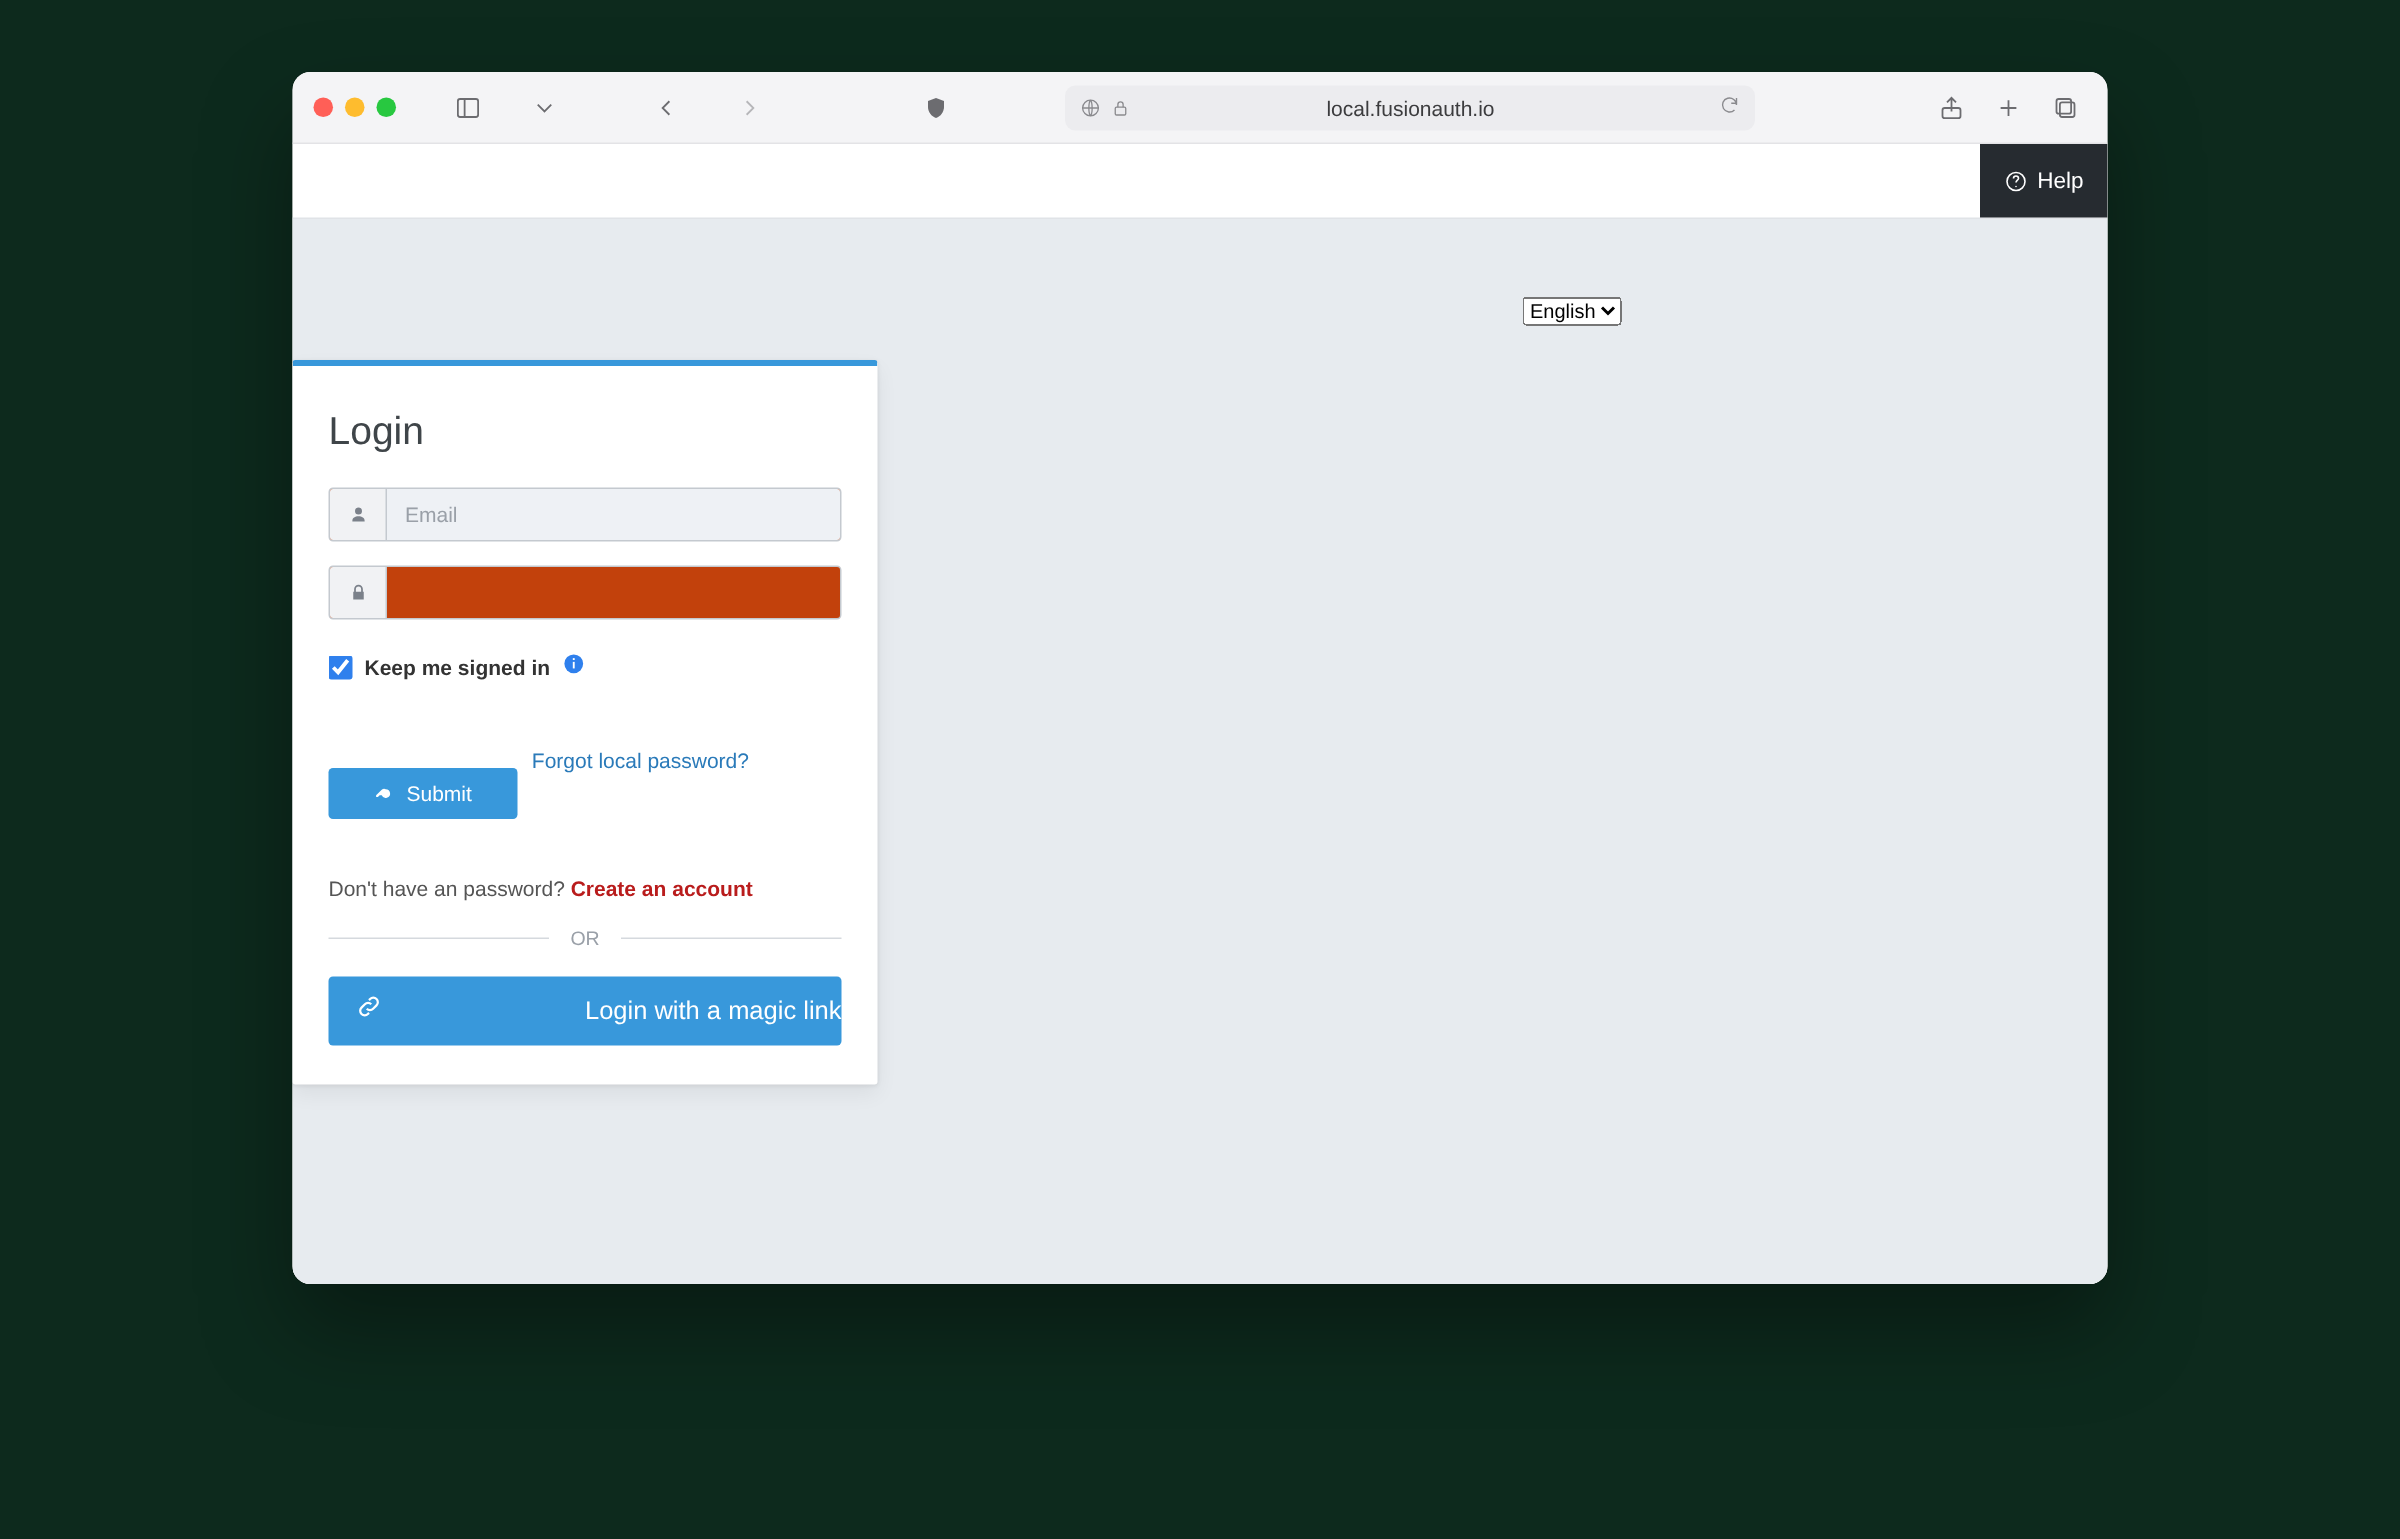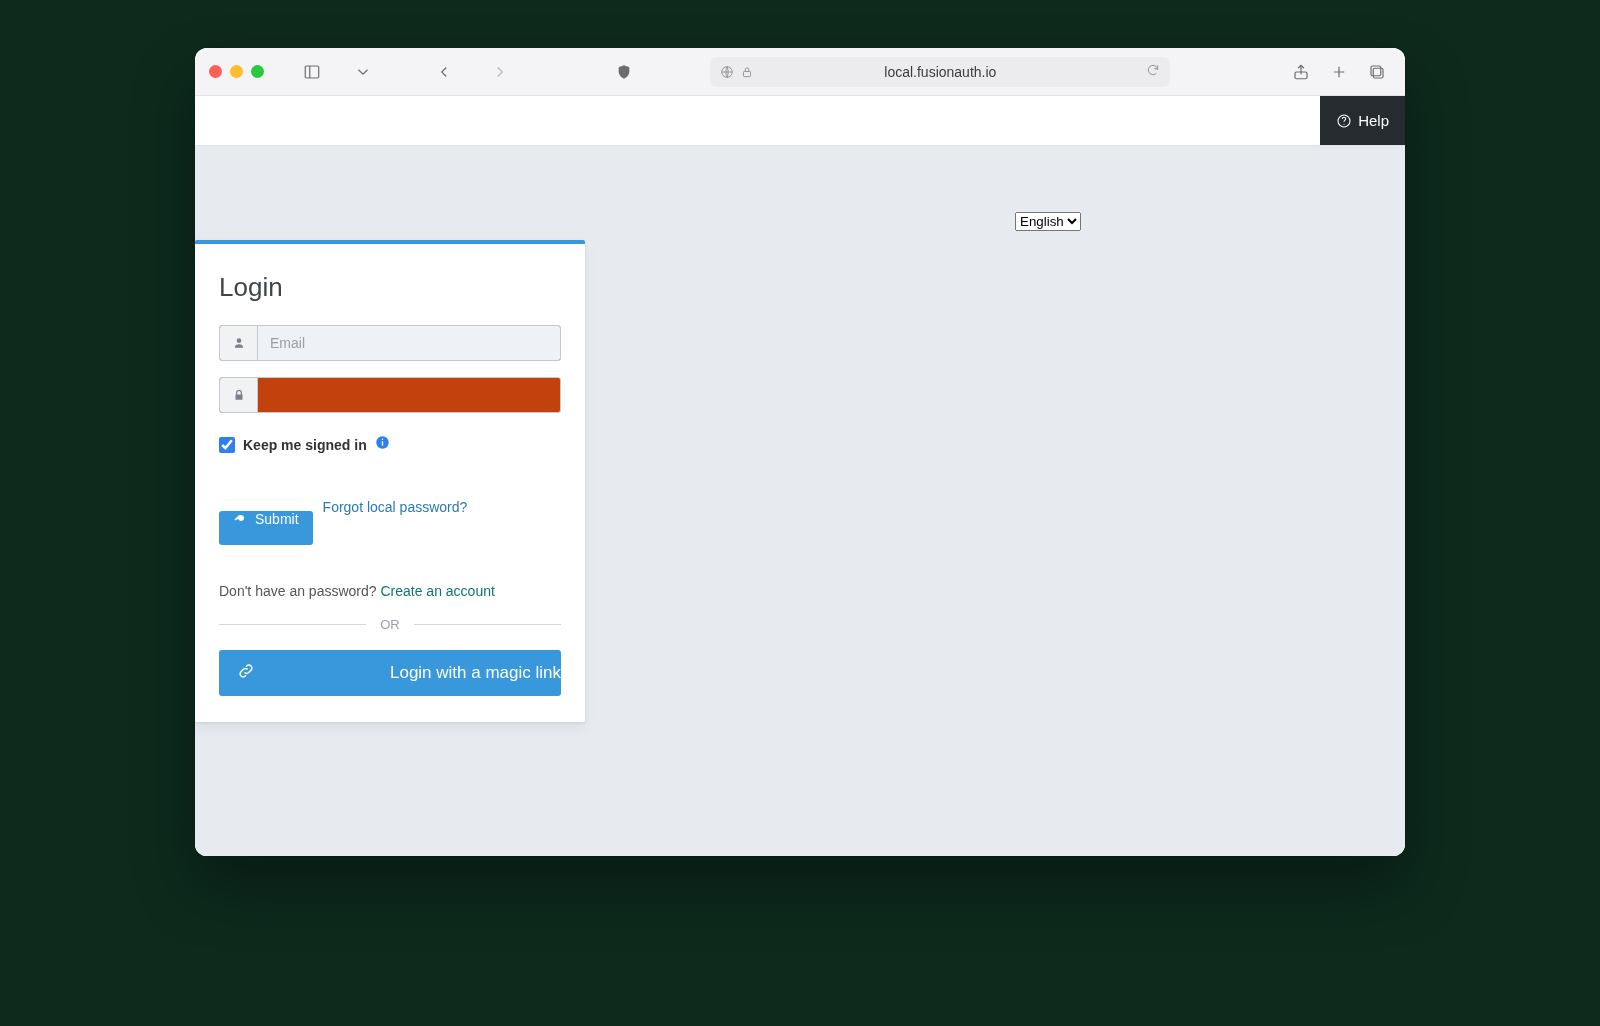--- a/index.html
+++ b/index.html
@@ -119,40 +119,40 @@
 
   .checkbox-row { display:flex; align-items:center; gap:8px; margin:22px 0 14px; }
   .checkbox-row input[type=checkbox]{ width:16px; height:16px; accent-color:#2f80ed; }
   .checkbox-row label { font-size:14px; font-weight:700; color:#333; }
   .checkbox-row .info { color:#2f80ed; }
   .checkbox-row .info svg{ width:15px; height:15px; fill:#2f80ed;}
 
   .submit-row { display:flex; align-items:center; gap:10px; }
   .btn {
     background:#3898db; color:#fff; border:0; border-radius:3px;
-    height:34px; padding:0 14px; font-size:14px; display:inline-flex; align-items:flex-start; gap:8px;
+    height:34px; padding:0 30px; font-size:14px; display:inline-flex; align-items:center; gap:8px;
     cursor:pointer;
     margin-top:43px;
   }
   .btn svg { width:14px; height:14px; fill:#fff; }
   .link { color:#2a7ab9; font-size:14px; text-decoration:none; }
 
   .create-row { margin-top:38px; font-size:14px; color:#555; }
-  .create-row a { color:#0f766e; text-decoration:none; }
+  .create-row a { color:#b91c1c; text-decoration:none;font-weight:bold; }
 
   .or-sep { display:flex; align-items:center; gap:14px; margin:18px 0; color:#9aa0a8; font-size:13px; }
   .or-sep::before,.or-sep::after{ content:""; flex:1; height:1px; background:#d5d9de; }
 
   .magic-btn {
     width:100%; height:46px; background:#3898db; color:#fff; border:0; border-radius:3px;
     font-size:17px; display:flex; align-items:center; justify-content:flex-end; position:relative; cursor:pointer;
   }
   .magic-btn .ico { position:absolute; left:18px; }
   .magic-btn .ico svg{ width:18px; height:18px; fill:#fff; }
-  .lang-select-wrap { align-self:flex-start; margin-left: calc(50% - 195px); margin-top:26px;padding-left:20px;}
+  .lang-select-wrap { align-self:flex-start; margin-left: calc(50% - 195px); margin-top:12px;padding-left:20px;}
 </style>
 </head>
 <body>
 
 <div class="browser">
 
   <div class="titlebar">
     <div class="traffic">
       <div class="dot red"></div>
       <div class="dot yellow"></div>

